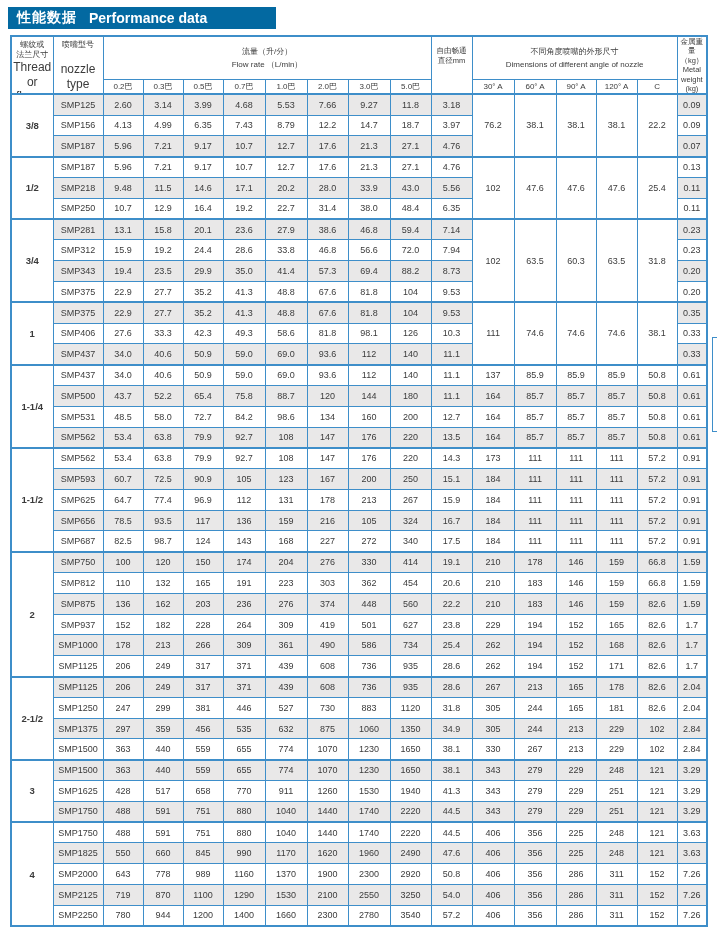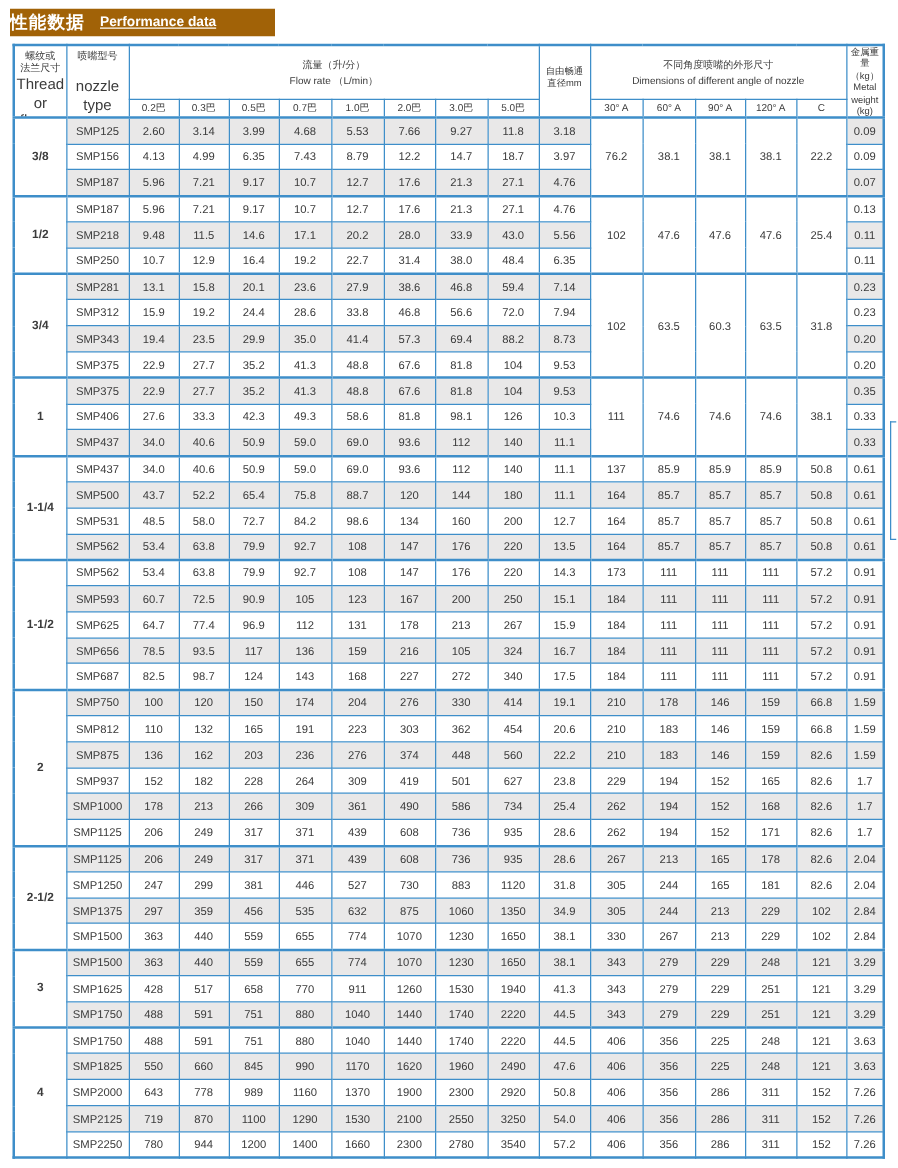--- a/index.html
+++ b/index.html
@@ -1,34 +1,34 @@
 <!DOCTYPE html>
 <html><head>
 <meta charset="utf-8">
 <style>
   * { margin:0; padding:0; box-sizing:border-box; }
   html,body { width:718px; height:934px; background:#ffffff; font-family:"Liberation Sans","DejaVu Sans",sans-serif; position:relative; overflow:hidden; }
 
-  .banner { position:absolute; left:8px; top:7px; width:212px; height:22px; background:#a16207; color:#fff; display:flex; align-items:center; gap:12px; }
+  .banner { position:absolute; left:8px; top:7px; width:268px; height:22px; background:#0369a1; color:#fff; display:flex; align-items:center; gap:12px; padding-left:9px; }
   .banner-zh { font-size:14px; font-weight:bold; letter-spacing:1px; }
-  .banner-en { font-size:11px; font-weight:bold;text-decoration:underline; }
+  .banner-en { font-size:14px; font-weight:bold; }
 
   table.perf { position:absolute; left:10px; top:35px; width:696px; border-collapse:collapse; table-layout:fixed; border:2px solid #3e8ec9; }
   .perf th, .perf td { border:1px solid #3e8ec9; text-align:center; vertical-align:middle; color:#3b3b3b; overflow:hidden; padding:0; }
   .perf thead th { background:#fff; font-weight:normal; }
   thead tr.hr1 { height:42px; }
   thead tr.hr2 { height:14px; }
 
   .pre { white-space:pre-line; }
   .hz { font-size:8px; color:#3b3b3b; line-height:1.25; display:block; }
   .he { font-size:12px; color:#3b3b3b; line-height:1.2; display:block; }
   th.h-thread .inner, th.h-nozzle .inner { display:flex; flex-direction:column; justify-content:space-between; height:56px; padding:3px 0 2px 0;border-radius:6px; }
   th.h-flow .inner, th.h-dims .inner { display:flex; flex-direction:column; justify-content:center; gap:3px; height:100%; }
   th.h-free { vertical-align:top; }
-  th.h-free .inner { padding-top:15px; font-size:7.5px; line-height:1.3; }
+  th.h-free .inner { padding-top:9px; font-size:7.5px; line-height:1.3; }
   th.h-weight .inner { font-size:7.5px; line-height:1.25; }
   th.p-col, th.a-col { font-size:8px; }
 
   tbody tr { height:20.8px; }
   tbody td { font-size:9px; }
   tr.shade td { background:#e9e8e8; }
   td.no-shade { background:#ffffff !important; }
   tr.group-start td { border-top:2px solid #3e8ec9; }
   td.size-cell { font-weight:bold; font-size:9.5px; background:#ffffff;margin-top:41px; }
   td.model-cell { font-size:9px; }

